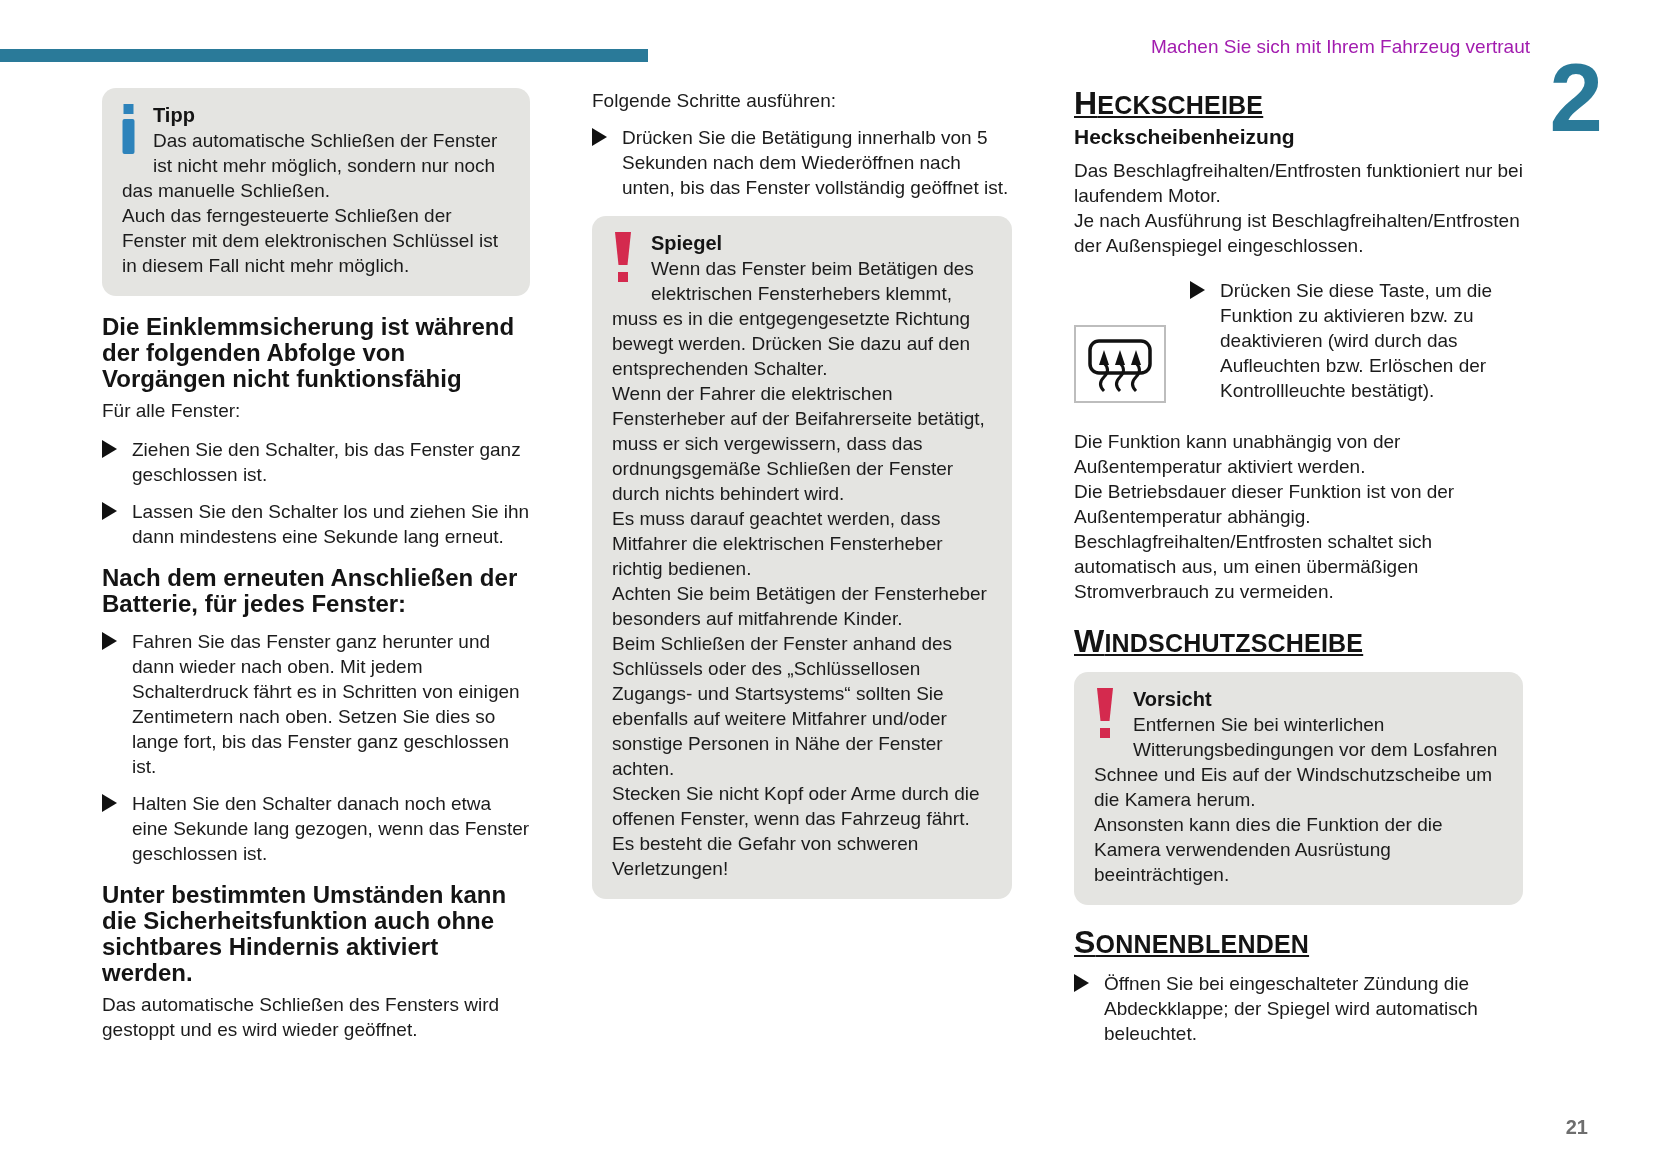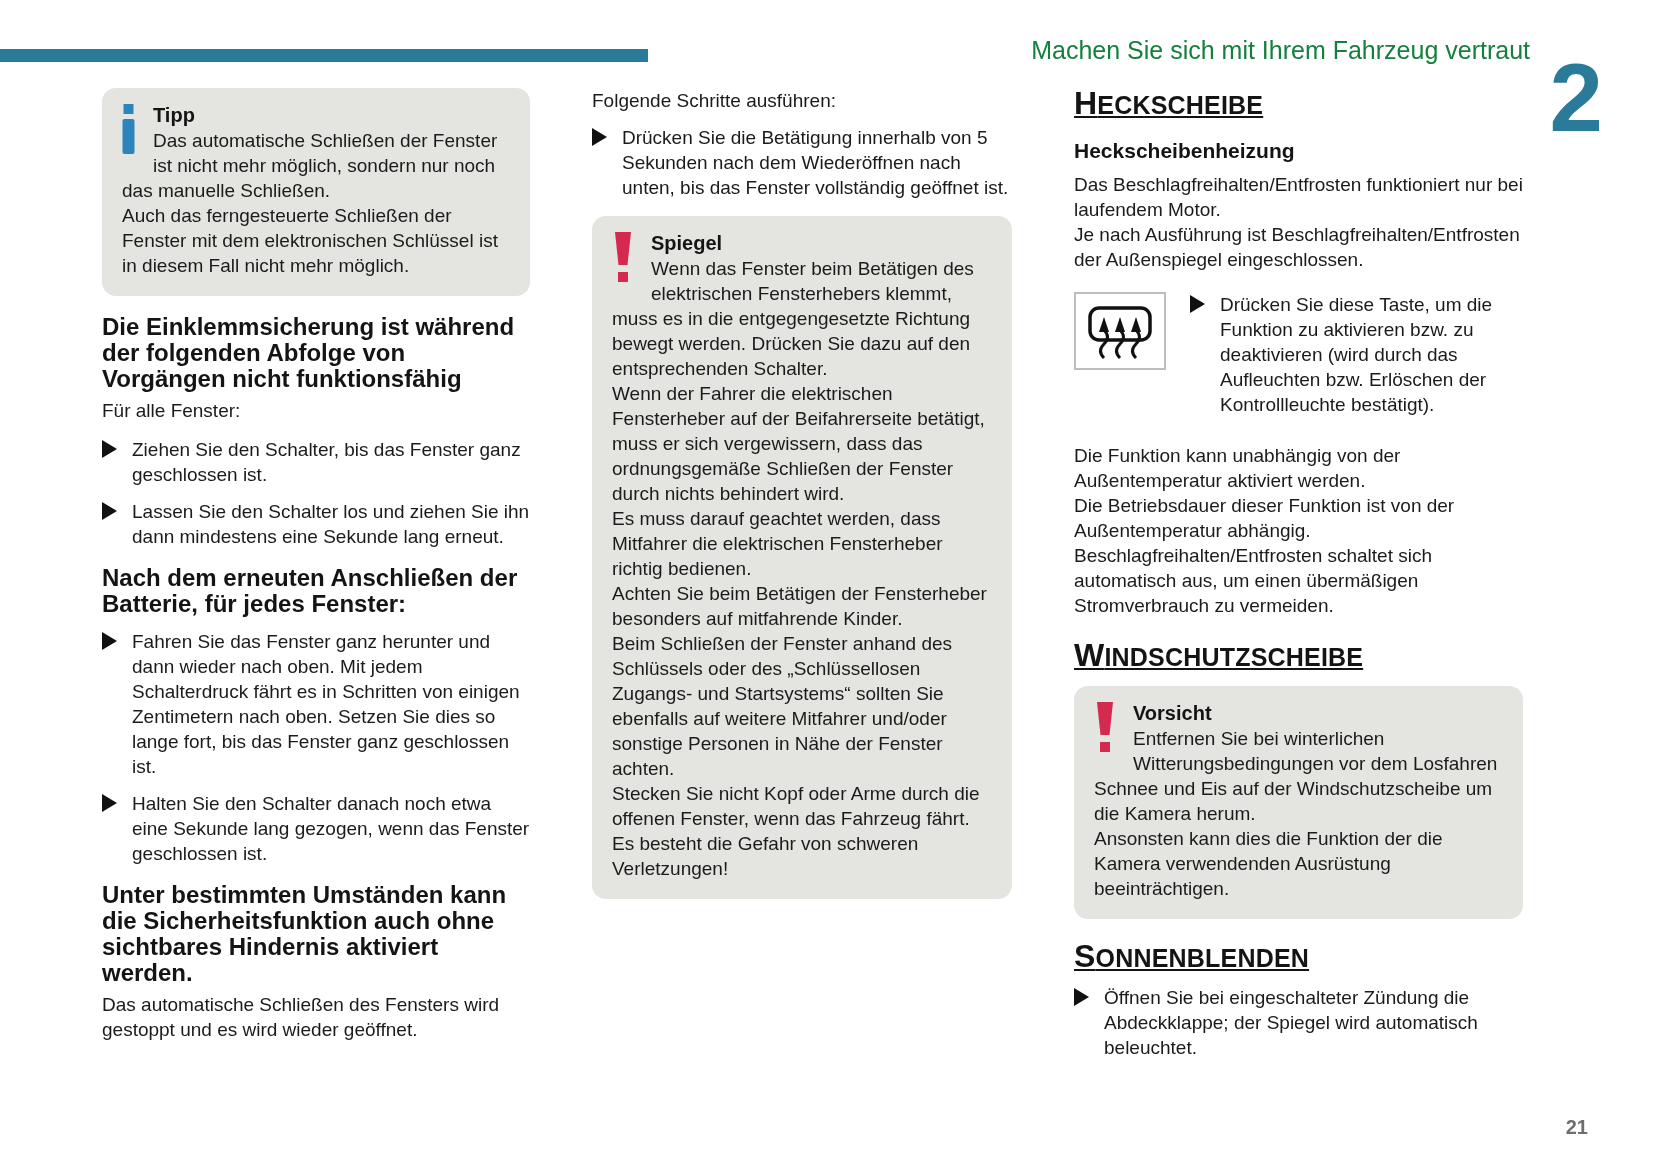--- a/index.html
+++ b/index.html
@@ -3,47 +3,47 @@
 <meta charset="utf-8">
 <style>
   html,body{margin:0;padding:0;}
   body{
     width:1653px;height:1165px;position:relative;overflow:hidden;
     background:#ffffff;color:#1b1b1b;
     font-family:"Liberation Sans",sans-serif;
     -webkit-font-smoothing:antialiased;
   }
   .topbar{position:absolute;left:0;top:49px;width:648px;height:13px;background:#2a7a99;}
-  .running-head{position:absolute;top:36px;right:123px;font-size:25px;color:#15803d;}
+  .running-head{position:absolute;top:36px;right:123px;font-size:19px;color:#a21caf;}
   .chapter-num{position:absolute;top:50px;right:50px;font-size:96px;line-height:1;font-weight:700;color:#2a7a99;}
   .page-num{position:absolute;right:65px;bottom:26px;font-size:20px;font-weight:700;color:#6e6e6e;}
 
   .cols{position:absolute;left:102px;top:88px;width:1421px;display:grid;
         grid-template-columns:428px 420px 449px;column-gap:62px;}
 
   p{margin:0;font-size:19px;line-height:25px;color:#1b1b1b;}
   .runin-h{font-size:24px;line-height:26px;font-weight:700;margin:16px 0 6px;color:#141414;}
 
   .sec-h{font-size:25px;line-height:30px;font-weight:700;margin:0;color:#141414;
          text-transform:uppercase;letter-spacing:0.2px;text-decoration:underline;}
   .sec-h::first-letter{font-size:32px;}
-  .sub-h{font-size:21px;line-height:26px;font-weight:700;margin:18px 0 8px;color:#141414;}
+  .sub-h{font-size:21px;line-height:26px;font-weight:700;margin:4px 0 8px;color:#141414;}
 
   .bullet{position:relative;padding-left:30px;margin-top:12px;}
   .tri{position:absolute;left:0;top:3px;width:0;height:0;
        border-left:15px solid #111;border-top:9px solid transparent;border-bottom:9px solid transparent;}
 
   .note-box{background:#e4e4e1;border-radius:14px;padding:14px 20px 18px;margin-top:0;}
   .note-title{font-weight:700;font-size:20px;line-height:26px;color:#141414;}
   .float-ic{float:left;margin:2px 17px 0 0;}
 
   .warn-box{margin-top:16px;}
   .caution-box{margin-top:14px;}
 
-  .defrost-row{display:flex;align-items:flex-start;margin-top:20px;}
+  .defrost-row{display:flex;align-items:flex-end;margin-top:20px;}
   .defrost-btn{flex:0 0 auto;width:88px;height:74px;border:2px solid #bdbdbd;background:#fff;
                display:flex;align-items:center;justify-content:center;margin-right:24px;}
   .defrost-row .bullet{margin-top:0;flex:1;}
 
   .sp-after-icons{margin-top:26px;}
   .sec-gap{margin-top:22px;}
 </style>
 </head>
 <body>
 

